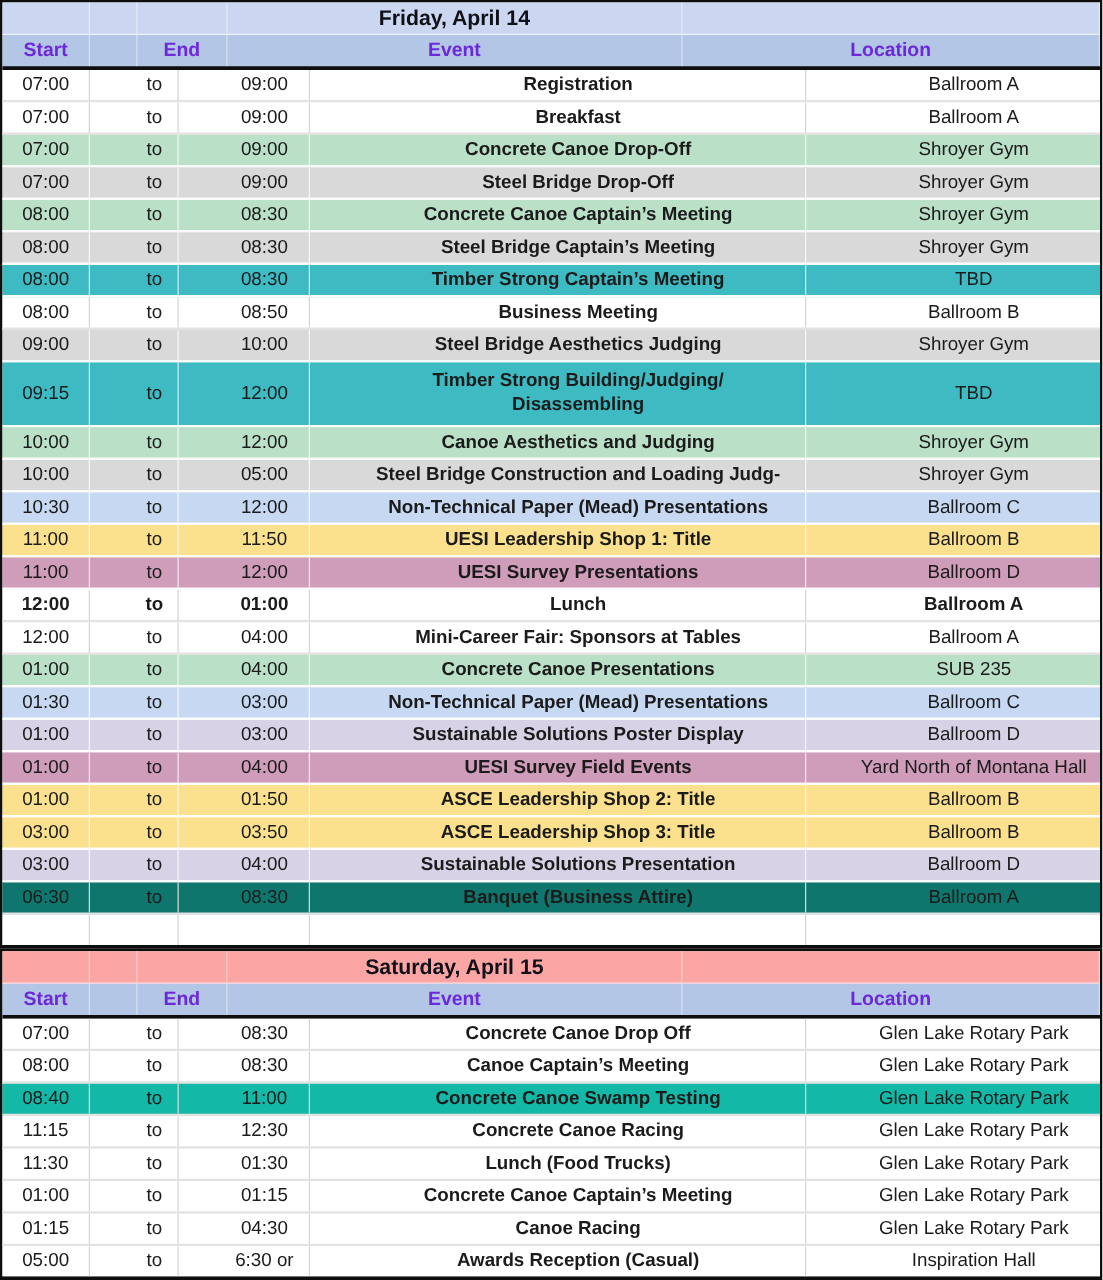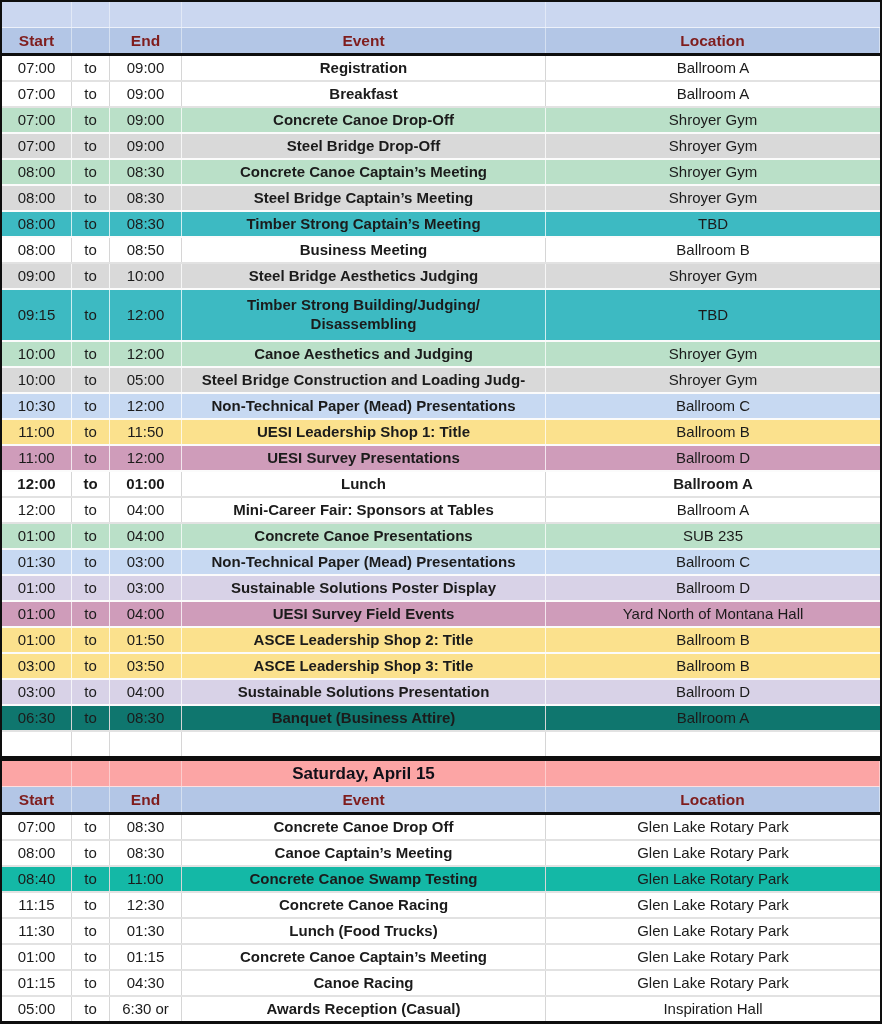--- a/index.html
+++ b/index.html
@@ -11,39 +11,40 @@
   .cell{display:flex;align-items:center;justify-content:center;text-align:center;
         font-size:15px;line-height:1.25;padding:1px 3px;box-sizing:border-box;
         border-right:1px solid rgba(255,255,255,0.75);}
   .cell:last-child{border-right:none;}
   .row.plain .cell{border-right:1px solid #d6d6d6;}
   .row.plain .cell:last-child{border-right:none;}
   
   .title-row{min-height:25px;border-bottom:1px solid rgba(255,255,255,0.65);}
   .title-row .cell{border-right:1px solid rgba(255,255,255,0.45);font-weight:bold;font-size:17px;color:#101018;}
   .header-row{min-height:25px;border-bottom:3px solid #0e0e0e;}
-  .header-row .cell{font-weight:bold;font-size:15.5px;color:#7f1d1d;border-right:1px solid rgba(255,255,255,0.45);}
+  .header-row .cell{font-weight:bold;font-size:15.5px;color:#6d28d9;border-right:1px solid rgba(255,255,255,0.45);}
   
-  .rows .row{min-height:24px;border-bottom:2px solid #fbfbfb;}
+  .rows .row{min-height:24px;border-bottom:2px solid #fbfbfb;gap:33px;}
   .rows .row.plain{border-bottom:2px solid #e2e2e2;}
   .rows .row:last-child{border-bottom:none;}
   .rows .row.tall{min-height:50px;}
   .c-event{font-weight:bold;white-space:pre-line;}
   .emphasis .cell{font-weight:bold;}
 </style>
 </head>
 <body>
 
 <div class="page">
 
   <section class="table">
     <div class="row title-row" style="background: rgb(203, 215, 240);">
       <div class="cell c-start"></div>
       <div class="cell c-to"></div>
       <div class="cell c-end"></div>
+      <div class="cell c-event">Friday, April 14</div>
       <div class="cell c-loc"></div>
     </div>
     <div class="row header-row" style="background: rgb(179, 198, 230);">
       <div class="cell c-start">Start</div>
       <div class="cell c-to"></div>
       <div class="cell c-end">End</div>
       <div class="cell c-event">Event</div>
       <div class="cell c-loc">Location</div>
     </div>
     <div class="rows">

